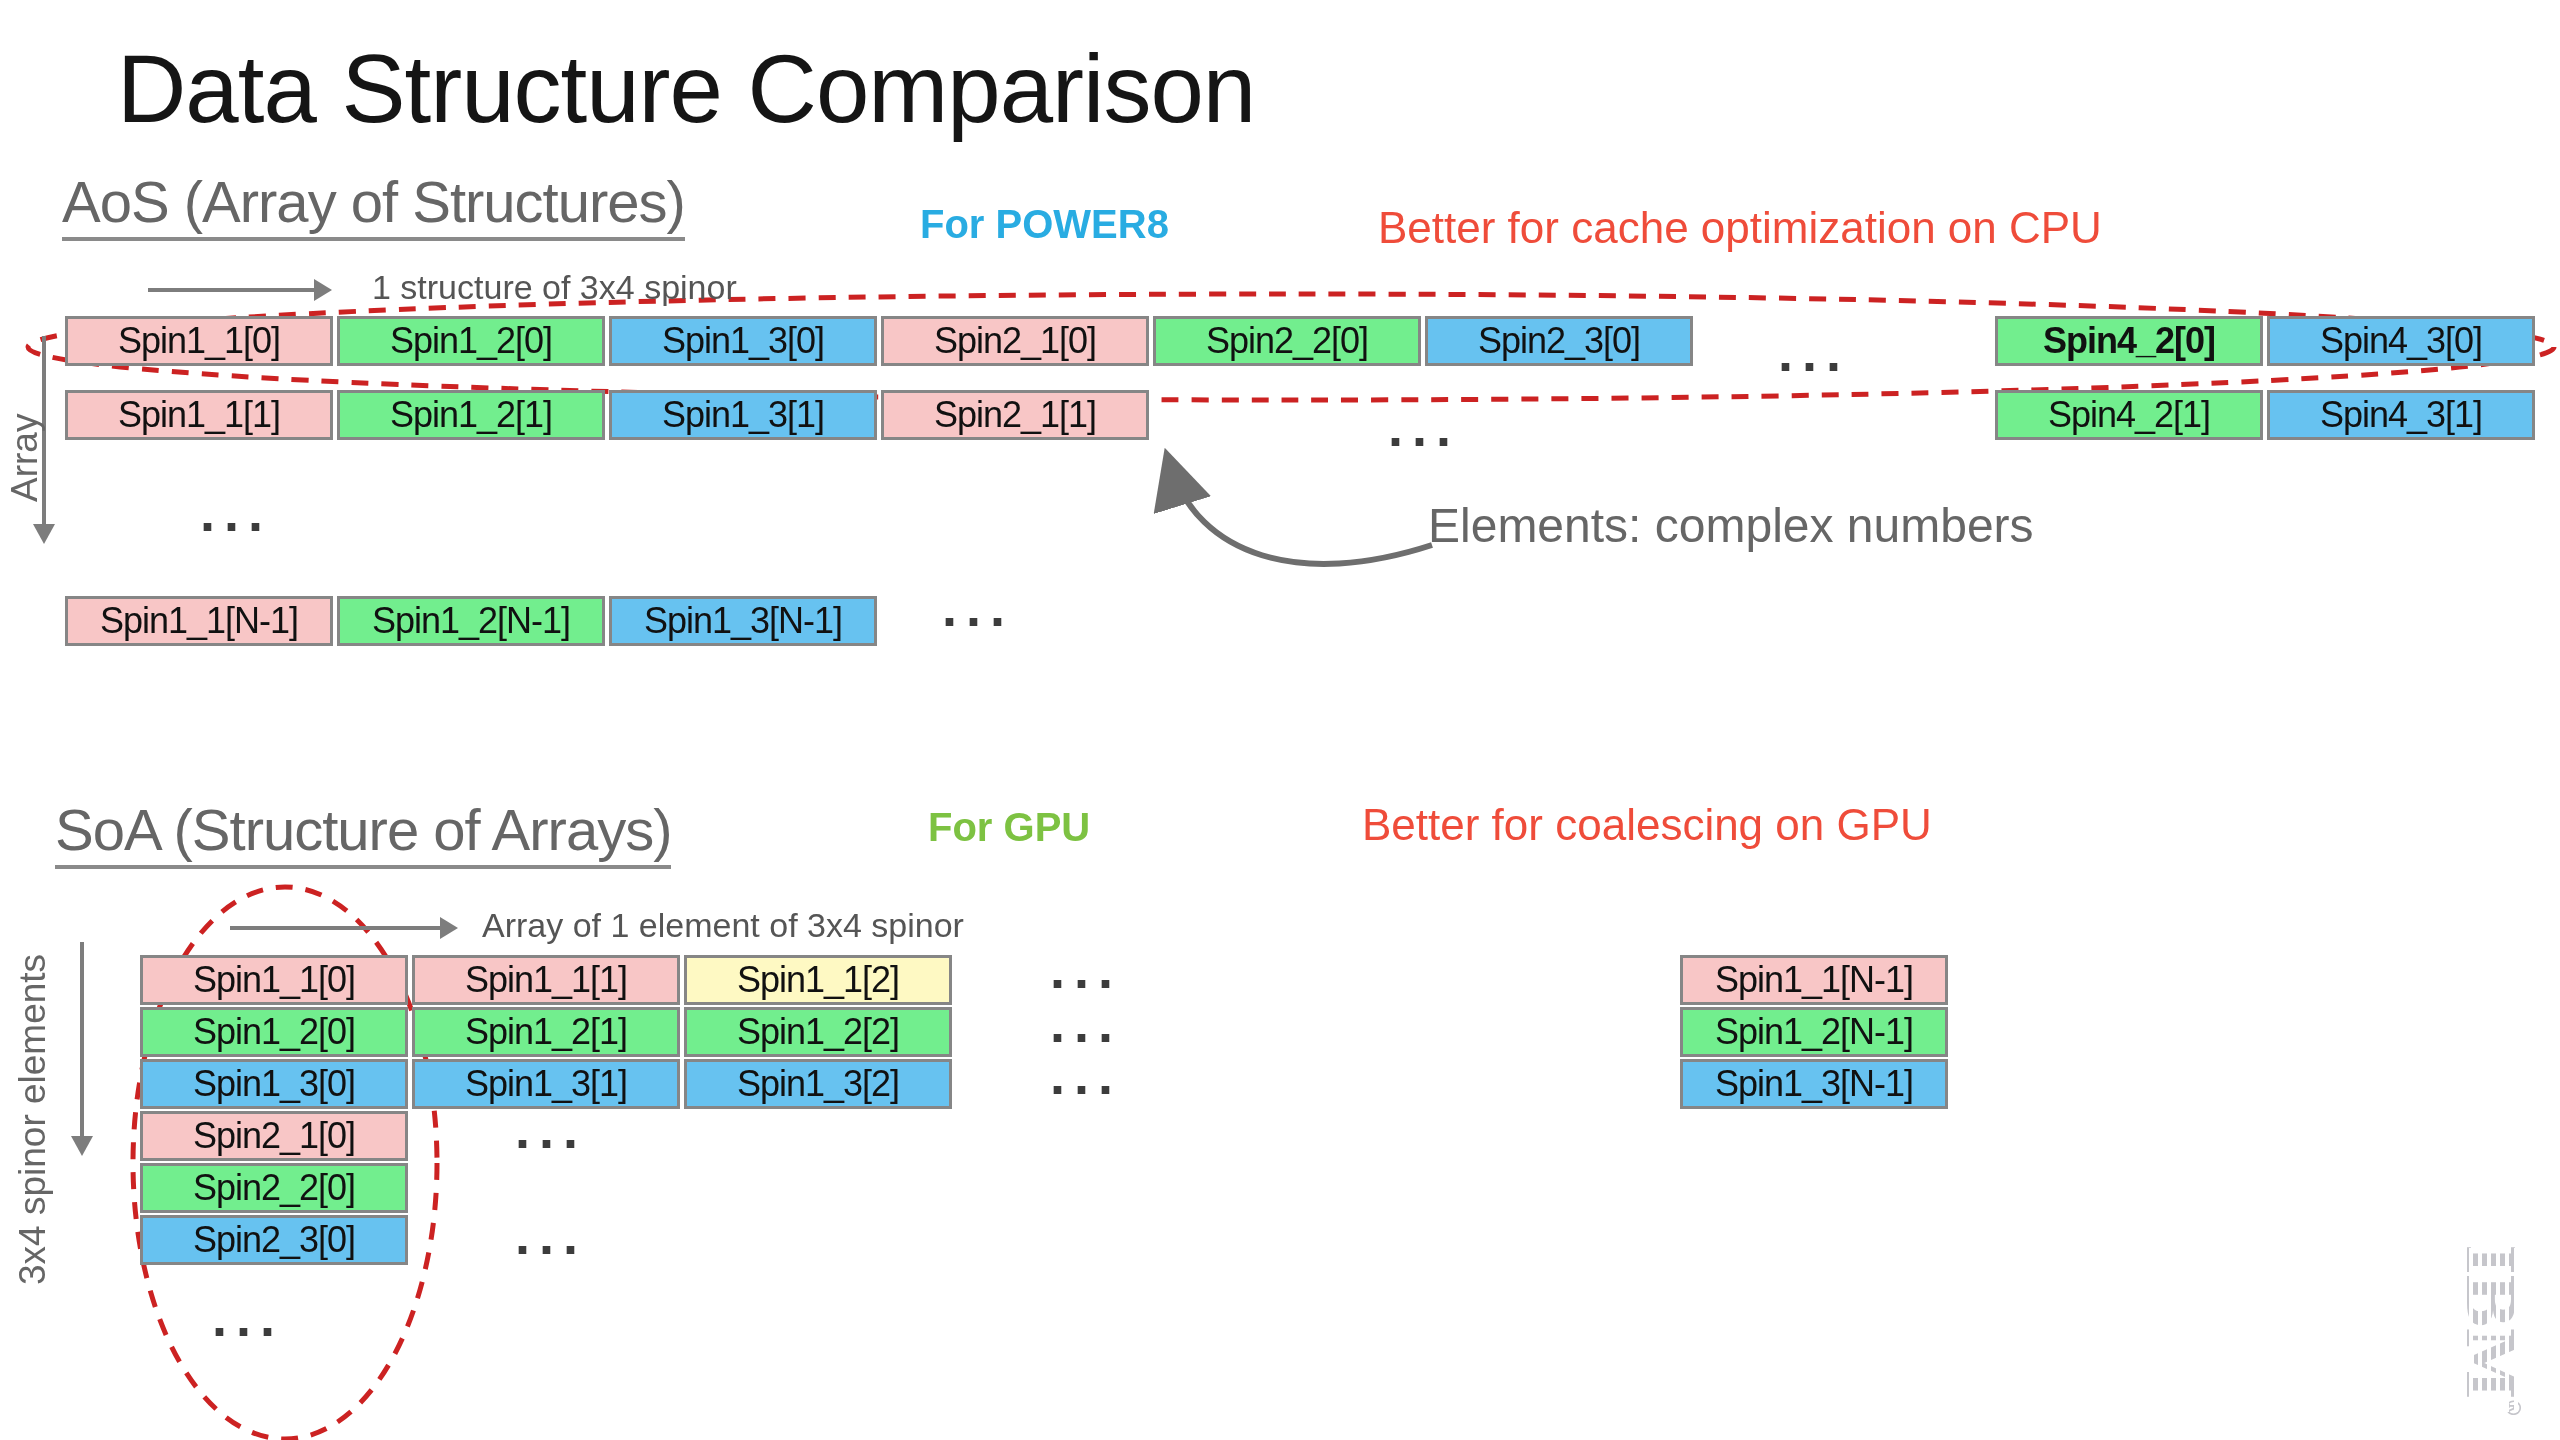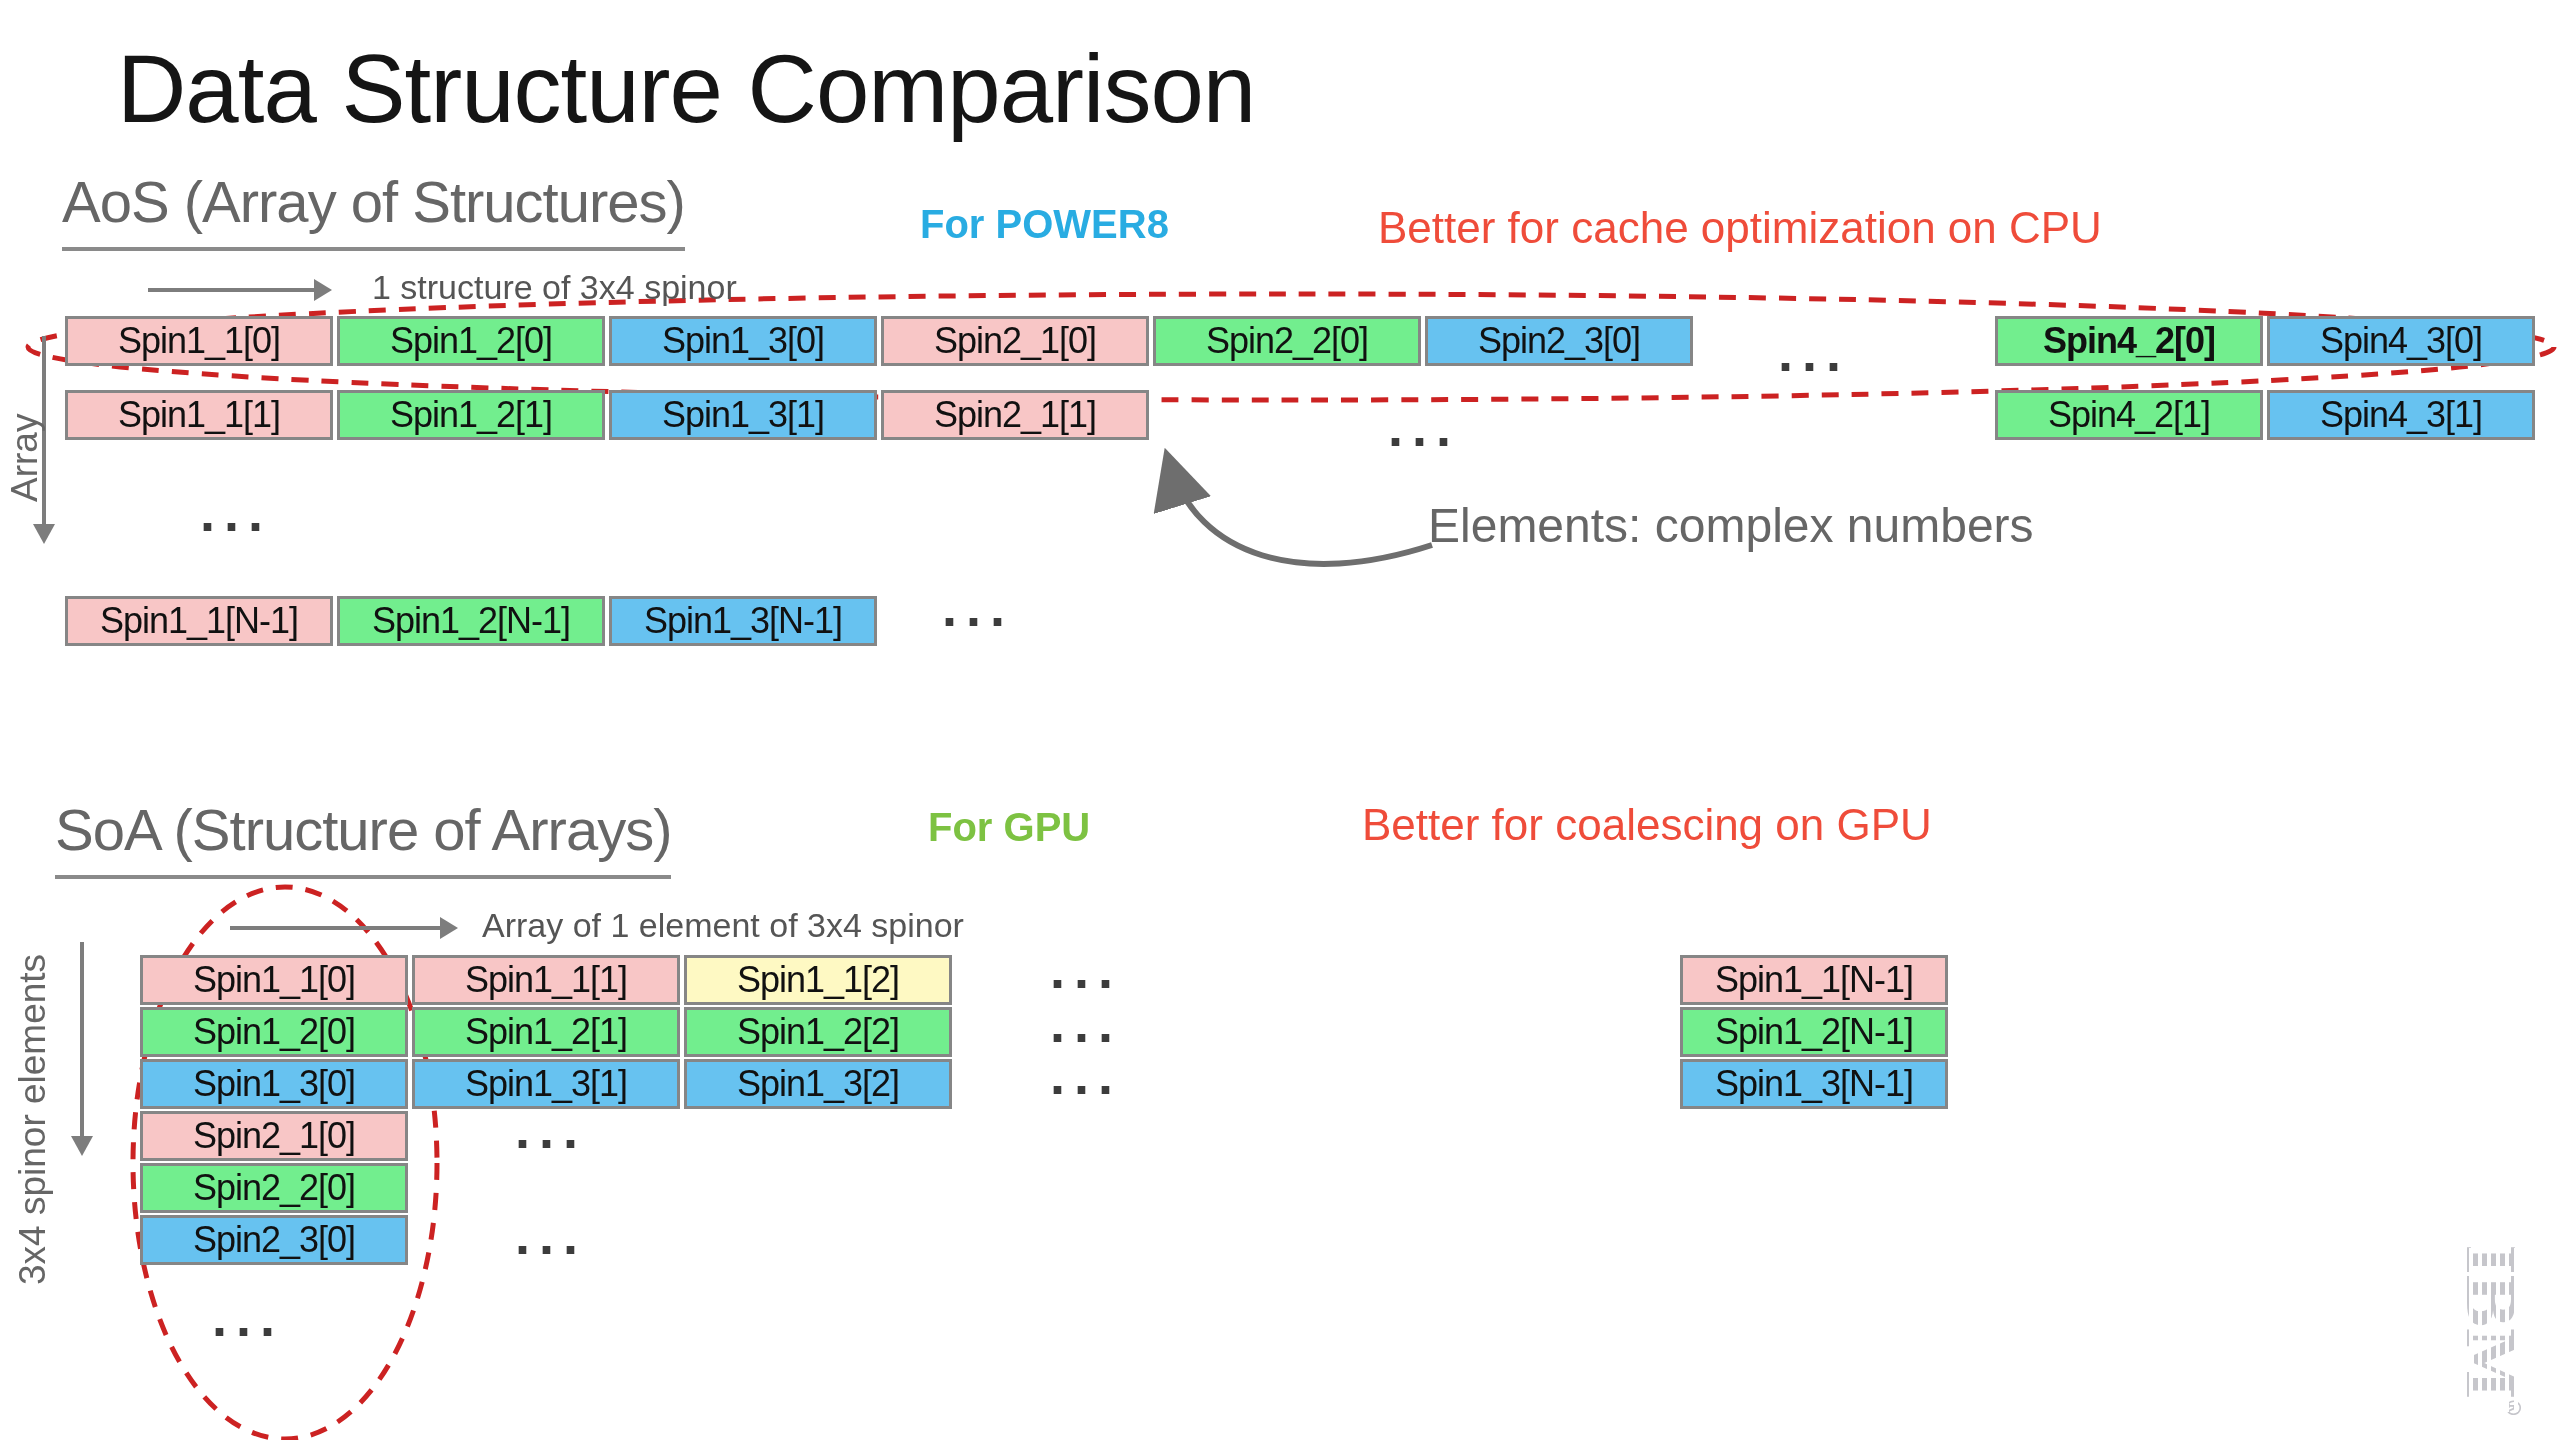--- a/index.html
+++ b/index.html
@@ -5,21 +5,21 @@
   html,body{margin:0;padding:0;background:#fff;}
   .slide{
     position:relative;width:2560px;height:1440px;background:#fff;overflow:hidden;
     font-family:"Liberation Sans",sans-serif;color:#222;
   }
   .abs{position:absolute;}
   .title{
     left:92px;top:34px;font-size:96px;font-weight:500;color:#151515;letter-spacing:-1px;margin-left:25px;
   }
   .section-heading{
-    font-size:58px;color:var(--heading-gray);border-bottom:4px solid #8a8a8a;padding-bottom:12px;
+    font-size:58px;color:var(--heading-gray);border-bottom:4px solid #8a8a8a;padding-bottom:2px;
     letter-spacing:-1px;
     text-align:right;
   }
   .platform-label{font-size:40px;font-weight:bold;}
   .power8{color:var(--cyan);}
   .gpu{color:var(--green-text);}
   .benefit-label{font-size:44px;color:var(--red-text);}
   .flow-label{font-size:34px;color:#555;}
   .axis-label{
     font-size:37px;color:#666;transform:rotate(-90deg);transform-origin:left top;white-space:nowrap;

